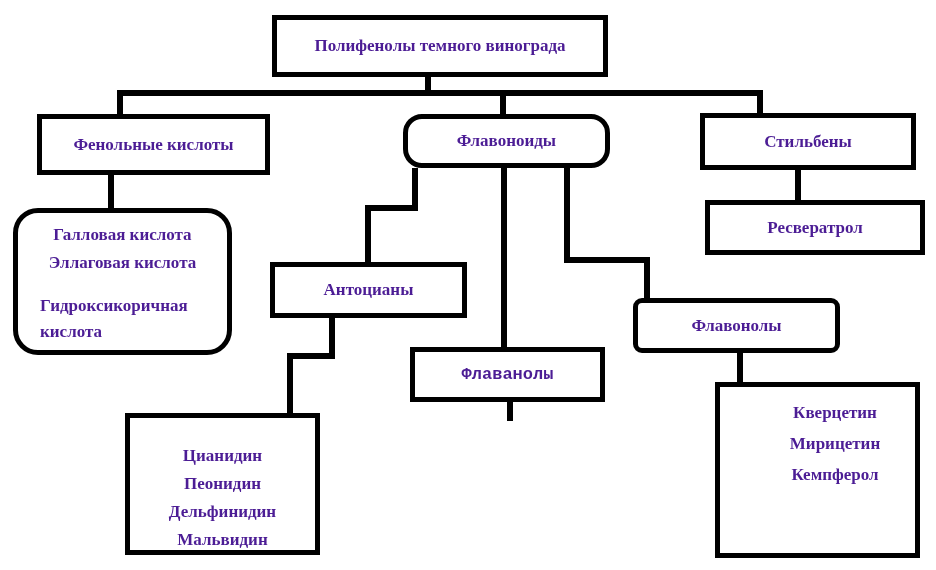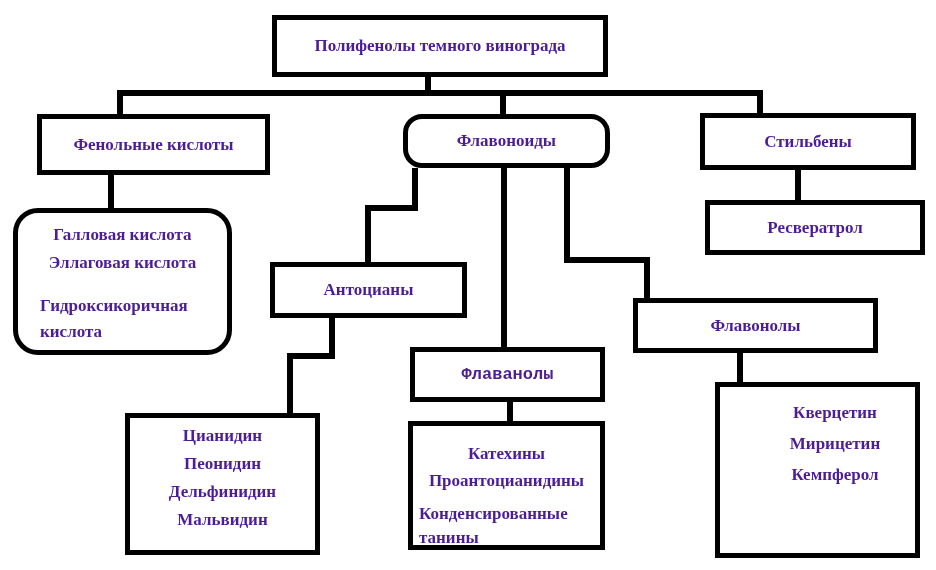--- a/index.html
+++ b/index.html
@@ -33,22 +33,22 @@
 
   
   #n-root        { left: 272px; top: 15px;  width: 336px; height: 62px; }
   #n-phenolic    { left: 37px;  top: 114px; width: 233px; height: 61px; }
   #n-flavonoids  { left: 403px; top: 114px; width: 207px; height: 54px; border-radius: 19px; }
   #n-stilbenes   { left: 700px; top: 113px; width: 216px; height: 57px; }
   #l-acids       { left: 13px;  top: 208px; width: 219px; height: 147px; padding: 8px 8px 0 8px; border-radius: 25px; }
   #l-resveratrol { left: 705px; top: 200px; width: 220px; height: 55px; }
   #n-anthocyan   { left: 270px; top: 262px; width: 197px; height: 56px; }
   #n-flavanols   { left: 410px; top: 347px; width: 195px; height: 55px; font-family: Liberation Mono, monospace; }
-  #n-flavonols   { left: 633px; top: 298px; width: 245px; height: 55px; }
-  #l-anthocyan   { left: 125px; top: 413px; width: 195px; height: 142px; padding-top: 4px; }
+  #n-flavonols   { left: 633px; top: 298px; width: 207px; height: 55px; border-radius: 9px; }
+  #l-anthocyan   { left: 125px; top: 413px; width: 195px; height: 142px; padding-top: 24px; }
   #l-flavanols   { left: 408px; top: 421px; width: 197px; height: 129px; padding: 14px 4px 0 4px; }
   #l-flavonols   { left: 715px; top: 382px; width: 205px; height: 176px; padding-top: 10px; padding-left: 35px; }
 
   #l-acids .leaf-para     { margin-top: 16px; padding-left: 14px; padding-right: 6px; }
   #l-flavanols .leaf-line { line-height: 27px; }
   #l-flavanols .leaf-para { margin-top: 8px; padding-left: 2px; line-height: 24px; }
   #l-flavonols .leaf-line { line-height: 31px; }
 
   
   #e-root-stub   { left: 425px; top: 77px;  width: 6px;   height: 16px; }
@@ -134,25 +134,20 @@
     <span>Флавонолы</span>
   </div>
 
   <div class="node" id="l-anthocyan">
     <div class="leaf-line">Цианидин</div>
     <div class="leaf-line">Пеонидин</div>
     <div class="leaf-line">Дельфинидин</div>
     <div class="leaf-line">Мальвидин</div>
   </div>
 
-  <div class="node" id="l-flavanols">
-    <div class="leaf-line">Катехины</div>
-    <div class="leaf-line">Проантоцианидины</div>
-    <div class="leaf-para">Конденсированные танины</div>
-  </div>
 
   <div class="node" id="l-flavonols">
     <div class="leaf-line">Кверцетин</div>
     <div class="leaf-line">Мирицетин</div>
     <div class="leaf-line">Кемпферол</div>
   </div>
 
 </div>
 
 </body></html>

